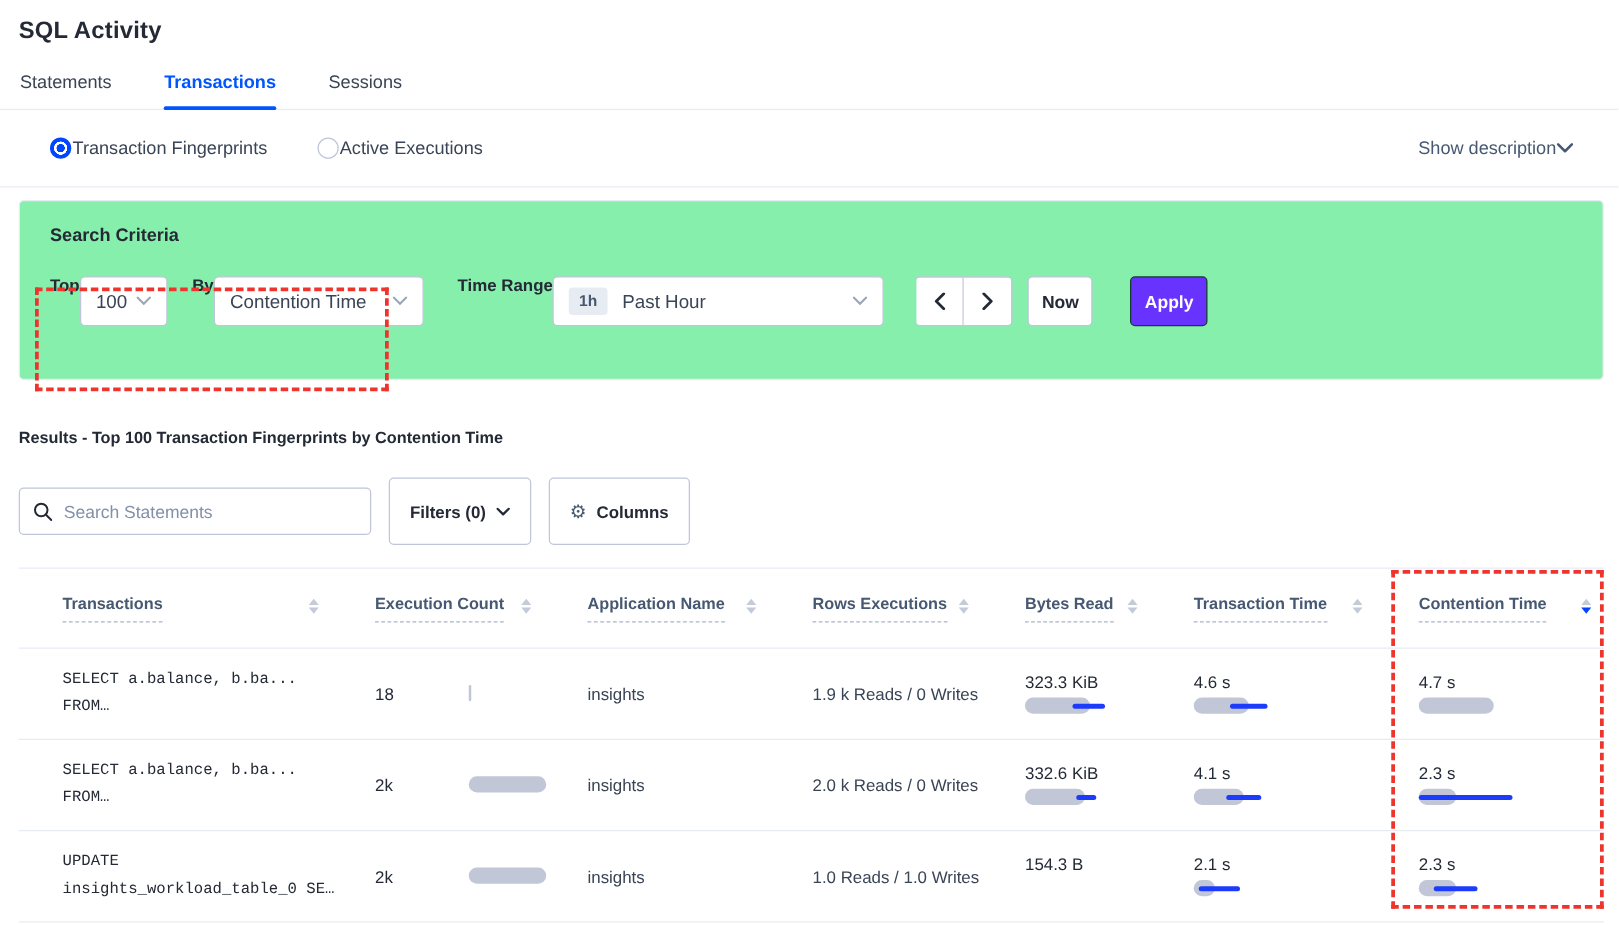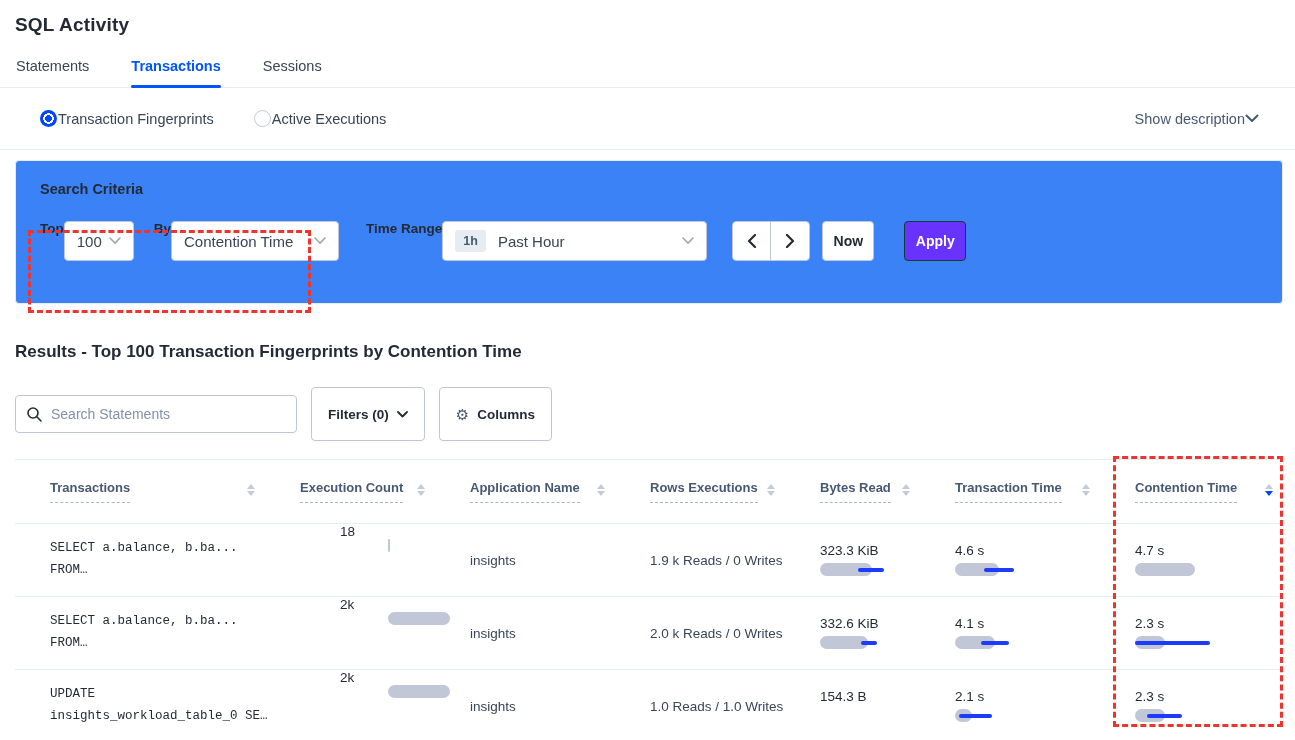--- a/index.html
+++ b/index.html
@@ -16,39 +16,39 @@
 
   
   .toggle-row { display:flex; align-items:center; height:62px; padding:0 36px 0 40px; border-bottom:1px solid #e7ecf3; }
   .radio-opt { display:flex; align-items:center; gap:1px; margin-right:40px; cursor:pointer; }
   .radio { width:17px; height:17px; border-radius:50%; border:1px solid #c0c6d9; background:#fff; flex:0 0 auto; }
   .radio.sel { border:none; background:radial-gradient(circle,#0045ff 0 3.2px,#ffffff 3.4px 5.2px,#0045ff 5.4px 9px); }
   .radio-label { font-size:14.5px; color:#394455; }
   .show-desc { margin-left:auto; display:flex; align-items:center; font-size:14.5px; color:#475872; cursor:pointer; }
 
   
-  .criteria-card { margin:10px 12px 0 15px; border:1px solid #e7ecf3; border-radius:4px; padding:20px 24px 42px 24px; position:relative; background:#3b82f6; }
+  .criteria-card { margin:10px 12px 0 15px; border:1px solid #e7ecf3; border-radius:4px; padding:20px 24px 42px 24px; position:relative; background:#86efac; }
   .criteria-title { font-size:14.5px; font-weight:bold; color:#242a35; }
   .criteria-fields { display:flex; margin-top:24px; }
   .field { display:flex; flex-direction:row; }
   .field-label { font-size:13.5px; font-weight:bold; color:#242a35; margin-bottom:7px; }
   .select { height:40px; border:1px solid #c0c6d9; border-radius:4px; background:#fff; display:flex; align-items:center; padding:0 12px; font-size:15px; color:#394455; cursor:pointer; }
   .select .chev { margin-left:auto; color:#9aa5b5; display:flex; }
   .sel-top { width:70px; margin-right:20px; }
   .sel-by { width:168px; margin-right:27px; }
   .sel-time { width:265px; margin-right:25px; }
   .time-badge { background:#e7ecf3; color:#475872; font-weight:bold; font-size:12.5px; border-radius:3px; padding:4px 8px; margin-right:12px; }
   .arrow-group { display:flex; height:40px; align-self:flex-end; border:1px solid #c0c6d9; border-radius:4px; overflow:hidden; margin-right:12px; }
   .arrow-btn { width:38px; display:flex; align-items:center; justify-content:center; background:#fff; cursor:pointer; }
   .arrow-btn:first-child { border-right:1px solid #c0c6d9; }
   .btn-now { align-self:flex-end; height:40px; width:52px; border:1px solid #c0c6d9; border-radius:4px; background:#fff; font-size:14px; font-weight:bold; color:#242a35; display:flex; align-items:center; justify-content:center; cursor:pointer; margin-right:30px; }
   .btn-apply { align-self:flex-end; height:40px; width:62px; border:1px solid #123d2d; border-radius:4px; background:#6933ff; color:#fff; font-size:14px; font-weight:bold; display:flex; align-items:center; justify-content:center; cursor:pointer; }
 
   
-  .results-heading { font-size:17px; font-weight:bold; color:#242a35; margin:38px 0 0 15px; }
+  .results-heading { font-size:13px; font-weight:bold; color:#242a35; margin:38px 0 0 15px; }
   .controls-row { display:flex; align-items:center; margin:25px 12px 0 15px; }
   .search-box { width:282px; height:38px; border:1px solid #c0c6d9; border-radius:4px; display:flex; align-items:center; padding:0 10px; gap:9px; background:#fff; }
   .search-box input { border:none; outline:none; flex:1; font-size:14px; color:#394455; font-family:inherit; }
   .search-box input::placeholder { color:#8290a9; }
   .ctrl-btn { height:54px; border:1px solid #c0c6d9; border-radius:4px; background:#fff; display:flex; align-items:center; justify-content:center; gap:8px; font-size:13.5px; font-weight:bold; color:#242a35; padding:0 16px; margin-left:14px; cursor:pointer; }
   .gear { font-size:15px; color:#475872; line-height:1; }
   .stats-group { margin-left:auto; display:flex; align-items:center; }
   .stats-text { font-size:13.5px; color:#394455; }
   .stats-text b { color:#242a35; }
   .v-divider { width:1px; height:34px; background:#d6dbe7; margin:0 14px; }
@@ -60,21 +60,21 @@
   .tbl-head { height:64px; }
   .th { display:flex; align-items:center; padding-left:35px; padding-right:10px; }
   .th-label { font-size:13px; font-weight:bold; color:#475872; border-bottom:1px dashed #a9b4c6; padding-bottom:7px; cursor:pointer; white-space:nowrap; }
   .sort { margin-left:auto; display:flex; flex-direction:column; gap:2px; cursor:pointer; padding-bottom:4px; }
   .tri-up { width:0; height:0; border-left:4px solid transparent; border-right:4px solid transparent; border-bottom:5px solid #c3cad8; }
   .tri-down { width:0; height:0; border-left:4px solid transparent; border-right:4px solid transparent; border-top:5px solid #c3cad8; }
   .tri-down.active { border-top-color:#0045ff; }
   .body-row { height:73px; }
   .td { padding-left:35px; display:flex; flex-direction:column; justify-content:center; font-size:13.5px; color:#394455; }
   .sql { font-family:"Liberation Mono","DejaVu Sans Mono",monospace; font-size:12.5px; color:#242a35; line-height:1.75; cursor:pointer; white-space:nowrap; }
-  .exec-cell { flex-direction:column; align-items:center; }
+  .exec-cell { flex-direction:row; align-items:center; }
   .exec-val { width:55px; color:#242a35; }
   .exec-barwrap { position:relative; flex:1; height:14px; }
   .metric-val { color:#242a35; margin-bottom:5px; }
   .bar-wrap { position:relative; height:14px; width:120px; }
   .bar { position:absolute; left:0; top:0; height:13px; background:#c1c7d6; border-radius:7px; }
   .bar-line { position:absolute; top:5px; height:4px; background:#1c3bfb; border-radius:2px; }
 
   
   .annot { position:absolute; border:3px dashed #ee342c; pointer-events:none; z-index:10; }
   .annot-criteria { left:28px; top:230px; width:283px; height:83px; }

